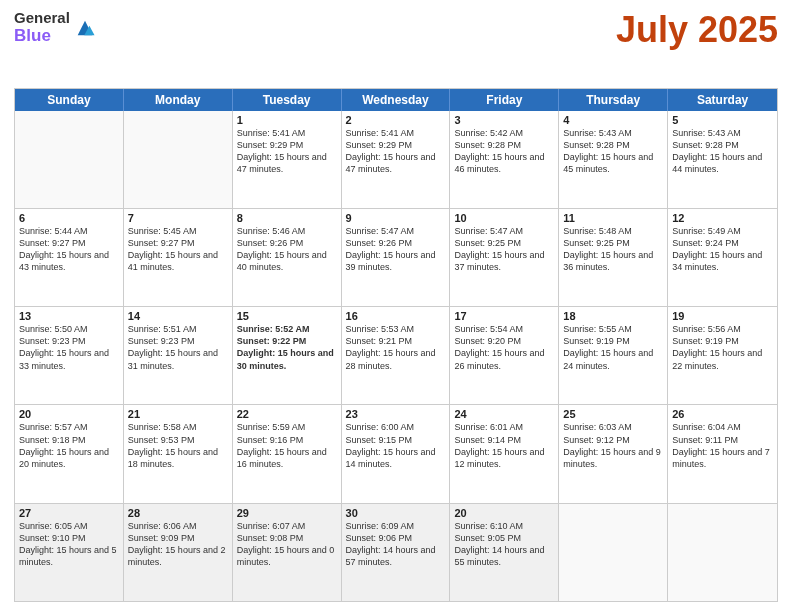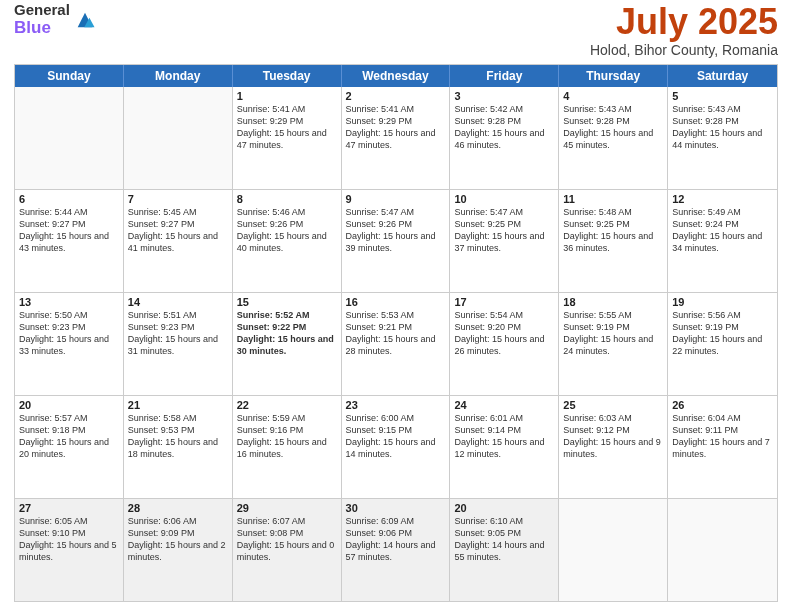--- a/index.html
+++ b/index.html
@@ -8,21 +8,21 @@
       height: 612px;
       font-family: Arial, Helvetica, sans-serif;
       background: #fff;
       overflow: hidden;
     }
     .page {
       width: 792px;
       height: 612px;
       display: flex;
       flex-direction: column;
-      padding: 2px 14px 10px 14px;
+      padding: 10px 14px 10px 14px;
     }
     .header {
       display: flex;
       justify-content: space-between;
       align-items: flex-start;
       margin-bottom: 6px;
     }
     .logo {
       display: flex;
       align-items: center;
@@ -59,20 +59,21 @@
     }
     .location-title {
       font-size: 14px;
       color: #444;
     }
     .calendar {
       flex: 1;
       display: flex;
       flex-direction: column;
       border: 1px solid #ccc;
+      margin-top: 32px;
     }
     .cal-header-row {
       display: grid;
       grid-template-columns: repeat(7, 1fr);
       background: #2a6ebb;
     }
     .cal-header-cell {
       color: #fff;
       font-size: 12px;
       font-weight: bold;
@@ -127,21 +128,20 @@
         <span class="logo-general">General</span>
         <span class="logo-blue">Blue</span>
       </div>
       <svg class="logo-icon" viewBox="0 0 30 30">
         <polygon points="5,25 15,5 25,25" fill="#1a6eb5"></polygon>
         <polygon points="18,25 25,12 32,25" fill="#2a9fd6" transform="translate(-4,0)"></polygon>
       </svg>
     </div>
     <div class="title-block">
       <div class="month-title">July 2025</div>
-      <div class="location-title">Holod, Bihor County, Romania</div>
     </div>
   </div>
 
   <div class="calendar">
     <div class="cal-header-row">
     <div class="cal-header-cell">Sunday</div>
         <div class="cal-header-cell">Monday</div>
         <div class="cal-header-cell">Tuesday</div>
         <div class="cal-header-cell">Wednesday</div>
         <div class="cal-header-cell">Friday</div>

